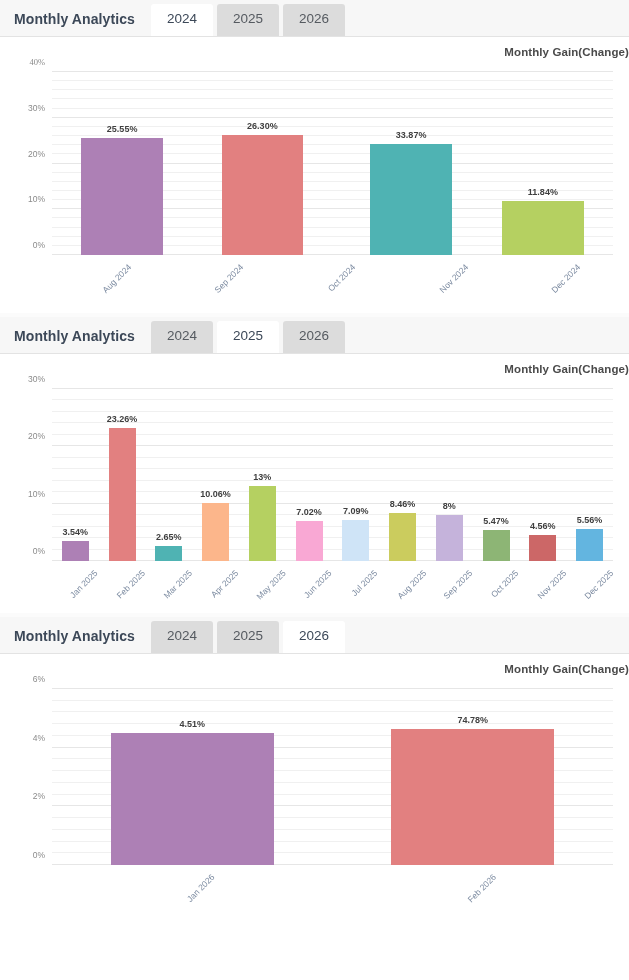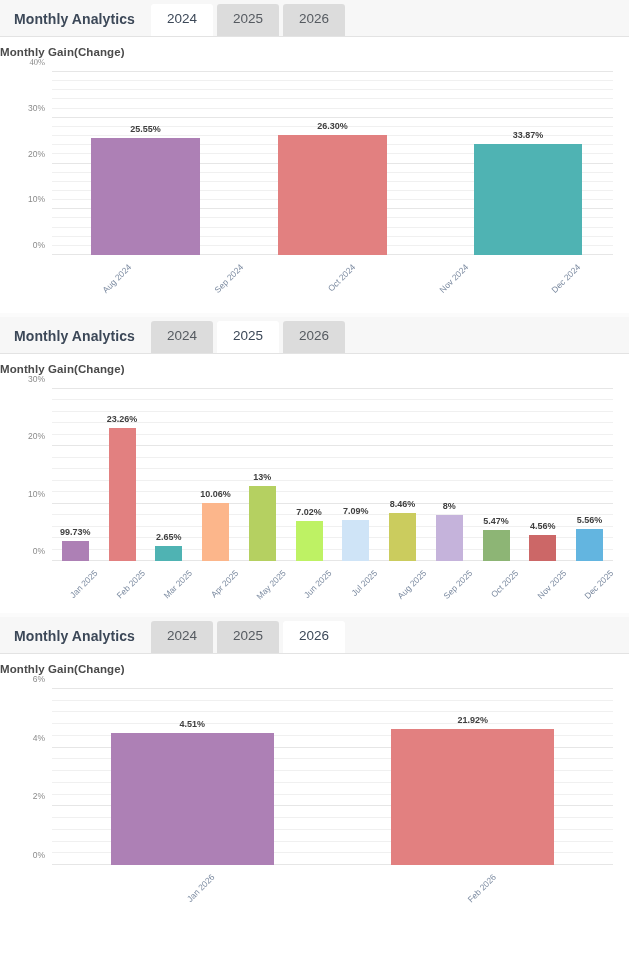--- a/index.html
+++ b/index.html
@@ -48,21 +48,21 @@
     white-space: nowrap;
   }
   .tab.active {
     background: #ffffff;
     color: #3c4858;
   }
 
   
   .chart-wrap { position: relative; width: 629px; }
   .chart-title {
-    text-align: left;
+    text-align: right;
     font-size: 11.5px;
     font-weight: bold;
     color: #4a4a4a;
     padding-top: 9px;
     letter-spacing: .1px;
   }
   .plot {
     position: relative;
     margin-left: 52px;
     margin-right: 16px;
@@ -189,20 +189,25 @@
             <div class="barcell">
               <div class="bar" style="height: 120.322px; background: rgb(226, 128, 128);">
                 <div class="barlabel">26.30%</div>
               </div>
             </div>
             <div class="barcell">
               <div class="bar" style="height: 111px; background: rgb(79, 179, 179); margin-left: 17px;">
                 <div class="barlabel">33.87%</div>
               </div>
             </div>
+            <div class="barcell">
+              <div class="bar" style="height: 54.168px; background: rgb(181, 208, 97);">
+                <div class="barlabel">11.84%</div>
+              </div>
+            </div>
           </div>
         </div>
         <div class="xaxis" style="height: 58px;">
           <div class="xcell">
             <div class="xlabel">Aug 2024</div>
           </div>
           <div class="xcell">
             <div class="xlabel">Sep 2024</div>
           </div>
           <div class="xcell">
@@ -248,21 +253,21 @@
           <div class="ytick" style="bottom: 0px;">0%</div>
           <div class="grid-line major" style="bottom: 57.3333px;"></div>
           <div class="ytick" style="bottom: 57.3333px;">10%</div>
           <div class="grid-line major" style="bottom: 114.667px;"></div>
           <div class="ytick" style="bottom: 114.667px;">20%</div>
           <div class="grid-line major" style="bottom: 172px;"></div>
           <div class="ytick" style="bottom: 172px;">30%</div>
           <div class="bars">
             <div class="barcell">
               <div class="bar" style="height: 20.296px; background: rgb(173, 128, 181);">
-                <div class="barlabel">99.73%</div>
+                <div class="barlabel">3.54%</div>
               </div>
             </div>
             <div class="barcell">
               <div class="bar" style="height: 133.357px; background: rgb(226, 128, 128); margin-top: 40px;">
                 <div class="barlabel">23.26%</div>
               </div>
             </div>
             <div class="barcell">
               <div class="bar" style="height: 15.1933px; background: rgb(79, 179, 179);">
                 <div class="barlabel">2.65%</div>
@@ -272,21 +277,21 @@
               <div class="bar" style="height: 57.6773px; background: rgb(252, 182, 139);">
                 <div class="barlabel">10.06%</div>
               </div>
             </div>
             <div class="barcell">
               <div class="bar" style="height: 74.5333px; background: rgb(181, 208, 97);">
                 <div class="barlabel">13%</div>
               </div>
             </div>
             <div class="barcell">
-              <div class="bar" style="height: 40.248px; background: #bef264;">
+              <div class="bar" style="height: 40.248px; background: #f9a8d4;">
                 <div class="barlabel">7.02%</div>
               </div>
             </div>
             <div class="barcell">
               <div class="bar" style="height: 40.6493px; background: rgb(207, 228, 247);">
                 <div class="barlabel">7.09%</div>
               </div>
             </div>
             <div class="barcell">
               <div class="bar" style="height: 48.504px; background: rgb(203, 204, 94);">
@@ -391,21 +396,21 @@
           <div class="grid-line major" style="bottom: 176px;"></div>
           <div class="ytick" style="bottom: 176px;">6%</div>
           <div class="bars">
             <div class="barcell">
               <div class="bar" style="height: 132.293px; background: rgb(173, 128, 181);">
                 <div class="barlabel">4.51%</div>
               </div>
             </div>
             <div class="barcell">
               <div class="bar" style="height: 136.4px; background: rgb(226, 128, 128);">
-                <div class="barlabel">21.92%</div>
+                <div class="barlabel">74.78%</div>
               </div>
             </div>
           </div>
         </div>
         <div class="xaxis" style="height: 58px;">
           <div class="xcell">
             <div class="xlabel">Jan 2026</div>
           </div>
           <div class="xcell">
             <div class="xlabel">Feb 2026</div>

